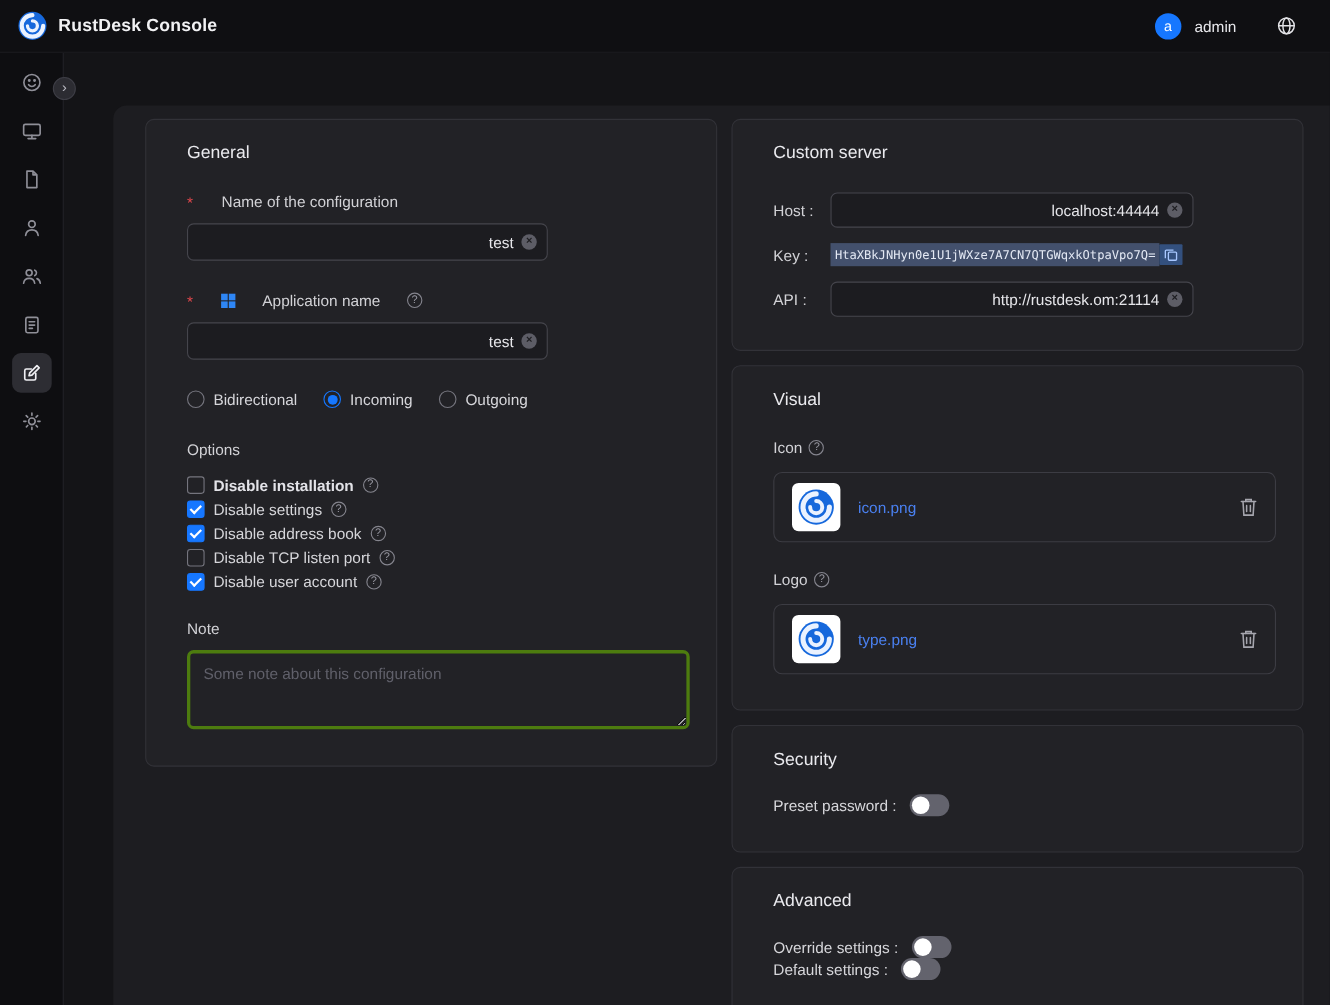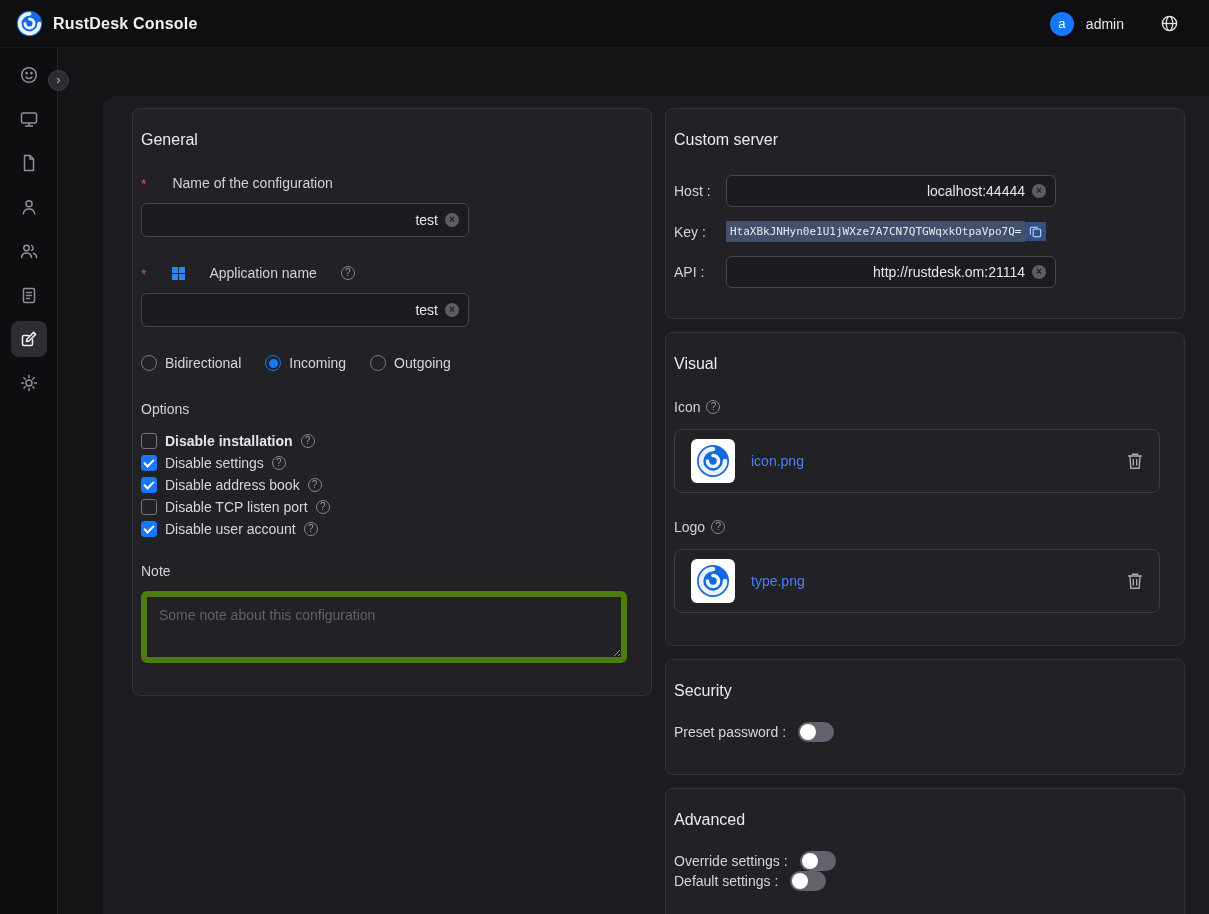--- a/index.html
+++ b/index.html
@@ -50,21 +50,21 @@
   .page { position:absolute; top:48px; left:58px; right:0; bottom:0; background:#141417; }
   .surface {
     position:absolute; top:48px; left:45px; right:0; bottom:0;
     background:#1d1d21; border-top-left-radius:12px; overflow:hidden;
   }
   .columns { display:flex; gap:13px; padding:12px 24px 0 29px; align-items:flex-start; }
   .col { width:520px; flex:none; display:flex; flex-direction:column; gap:13px; }
 
   .card {
     background:#222226; border:1px solid #323238; border-radius:8px;
-    padding:22px 24px 28px 8px; width:100%;
+    padding:22px 24px 28px 37px; width:100%;
   }
   .card-title { font-size:16px; font-weight:500; color:#eaeaee; margin:0 0 26px 0; }
 
   
   .field-label { display:flex; align-items:center; gap:24px; font-size:14px; color:#d2d2d6; margin-bottom:12px; }
   .req::before { content:"*"; color:#e5484d; margin-right:2px; font-size:14px; position:relative; top:1px; }
   .input-wrap { position:relative; width:328px; margin-bottom:28px; }
   .input {
     width:100%; height:34px; background:#1c1c20; border:1px solid #45454c; border-radius:6px;
     color:#e6e6ea; font-size:14px; padding:0 30px 0 11px; font-family:inherit; outline:none;text-align:right;
@@ -100,21 +100,21 @@
   .cb-row.bold .cb-label { font-weight:bold; color:#e3e3e8; }
   .cb { width:16px; height:16px; border-radius:3px; border:1.5px solid #75757e; flex:none; position:relative; }
   .cb-row.checked .cb { background:#1677ff; border-color:#1677ff; }
   .cb-row.checked .cb::after {
     content:""; position:absolute; left:4px; top:1px; width:4px; height:8px;
     border:solid #fff; border-width:0 2px 2px 0; transform:rotate(45deg);
   }
 
   .note-label { font-size:14px; color:#d2d2d6; margin:26px 0 12px 0; }
   .note-area {
-    width:100%; height:72px; background:#222226; border:6px solid #4d7c0f; border-radius:6px;
+    width:100%; height:72px; background:#222226; border:3px solid #4d7c0f; border-radius:6px;
     color:#e6e6ea; font-size:14px; padding:10px 12px; font-family:inherit; resize:both; outline:none;
   }
   .note-area::placeholder { color:#60606a; }
 
   
   .cs-row { display:flex; align-items:center; margin-bottom:14px; }
   .cs-label { width:52px; flex:none; font-size:14px; color:#d2d2d6; }
   .cs-field { position:relative; width:330px; }
   .cs-field .input { height:32px; }
   .key-box { display:flex; align-items:center; width:340px; }

